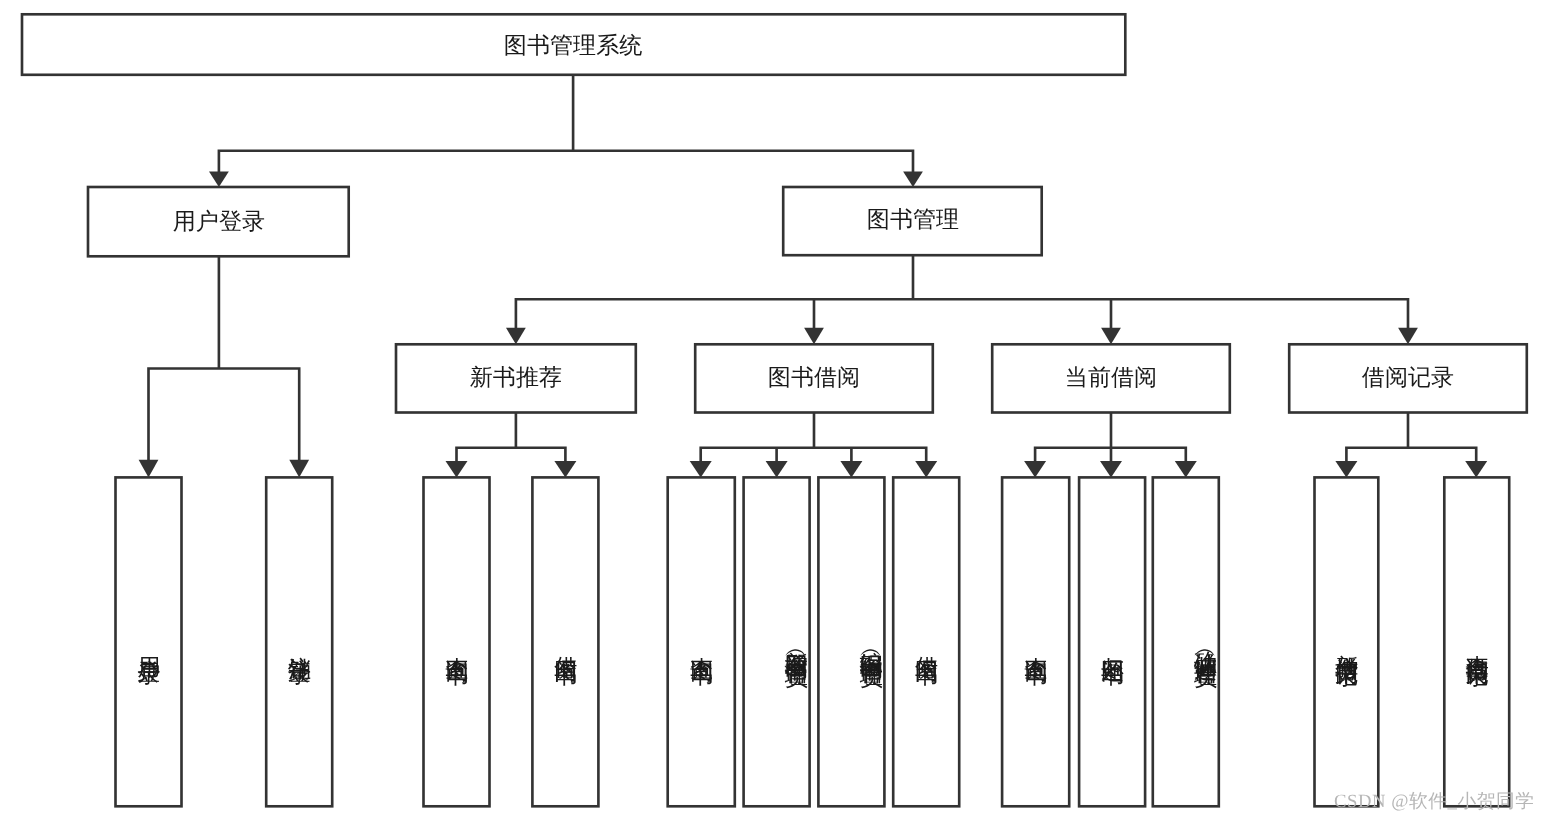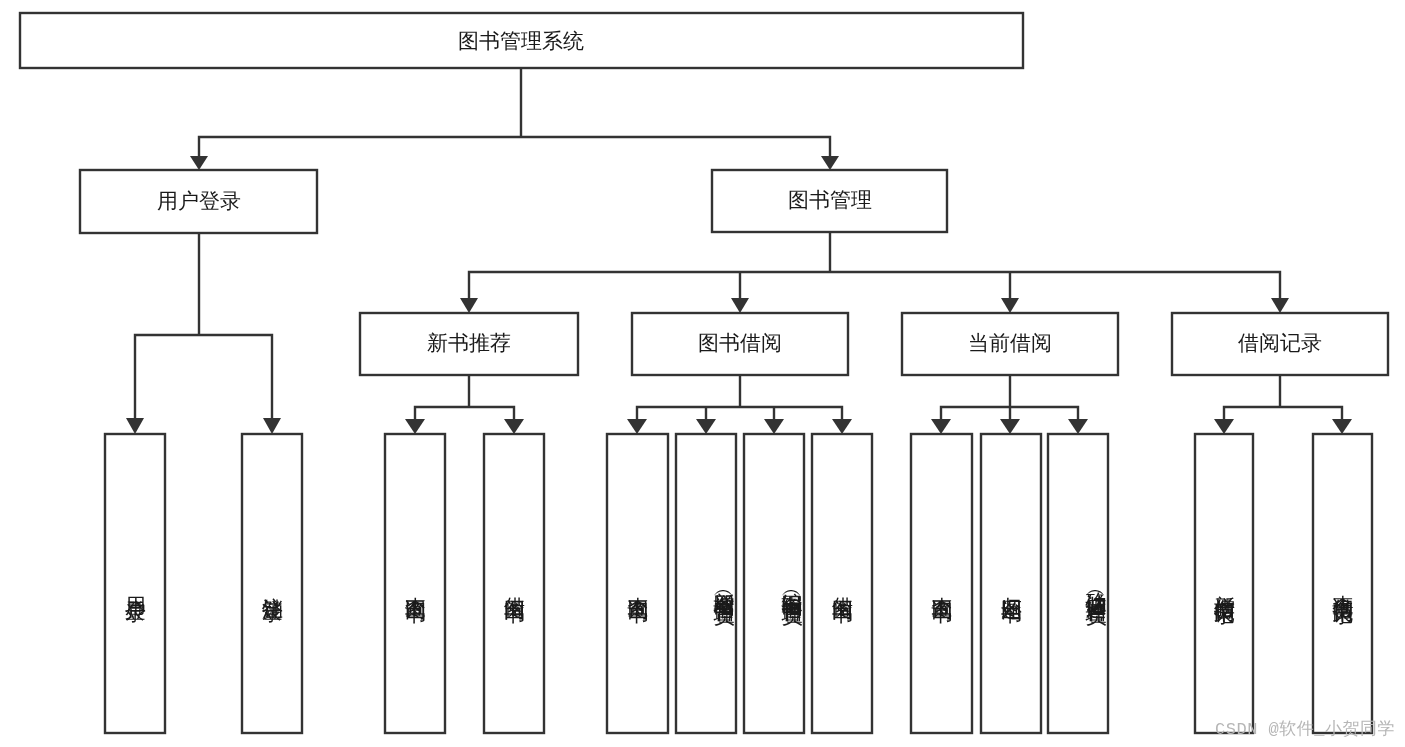--- a/index.html
+++ b/index.html
@@ -60,21 +60,21 @@
     letter-spacing: 2px;
     color: #1a1a1a;
     white-space: nowrap;
     text-align: center;
     pointer-events: none;
   }
   .watermark {
     position: absolute;
     right: 10px;
     bottom: 6px;
-    font-family: Liberation Mono, monospace;
+    font-family: Liberation Serif, serif;
     font-size: 17px;
     color: #b6b6b6;
     letter-spacing: 0.5px;
     white-space: nowrap;
   }
 </style>
 </head>
 <body>
 
 <div id="diagram-root">

